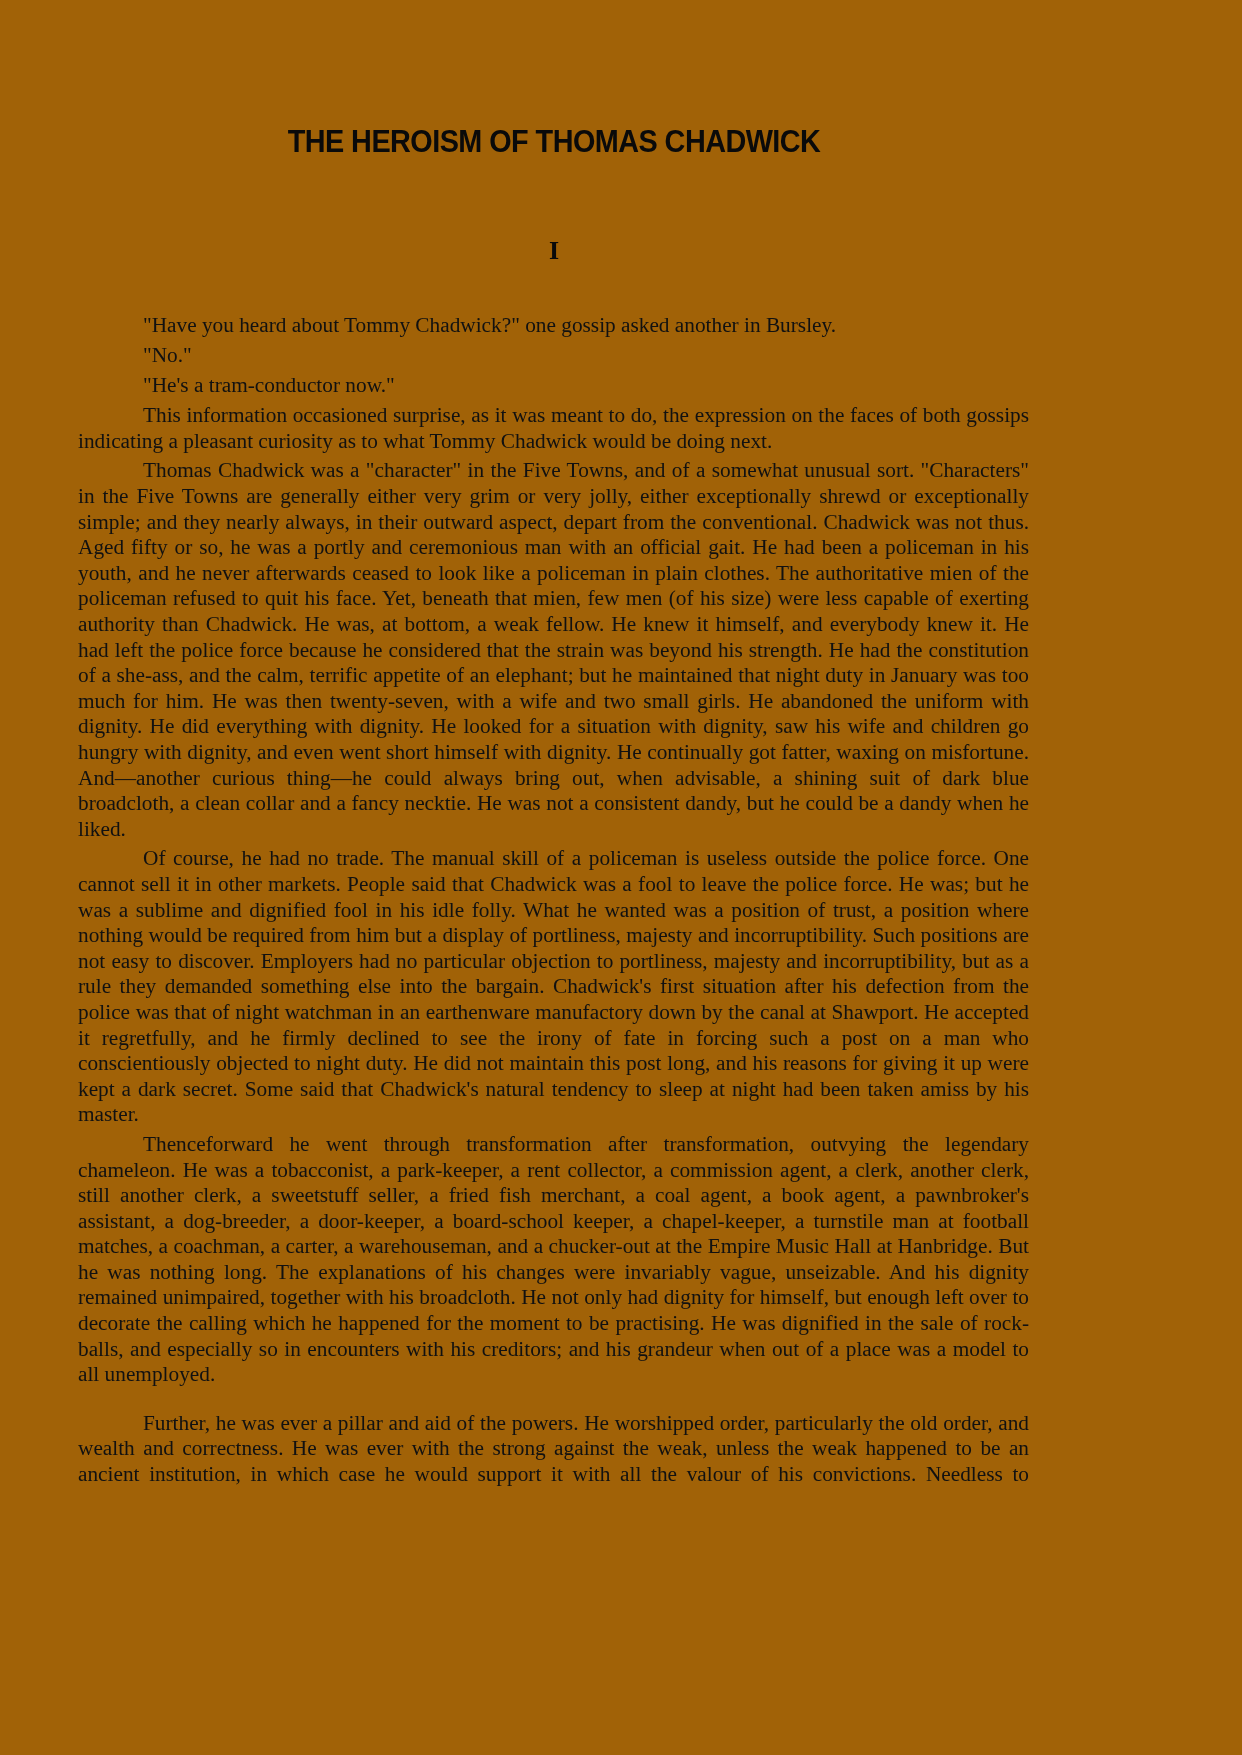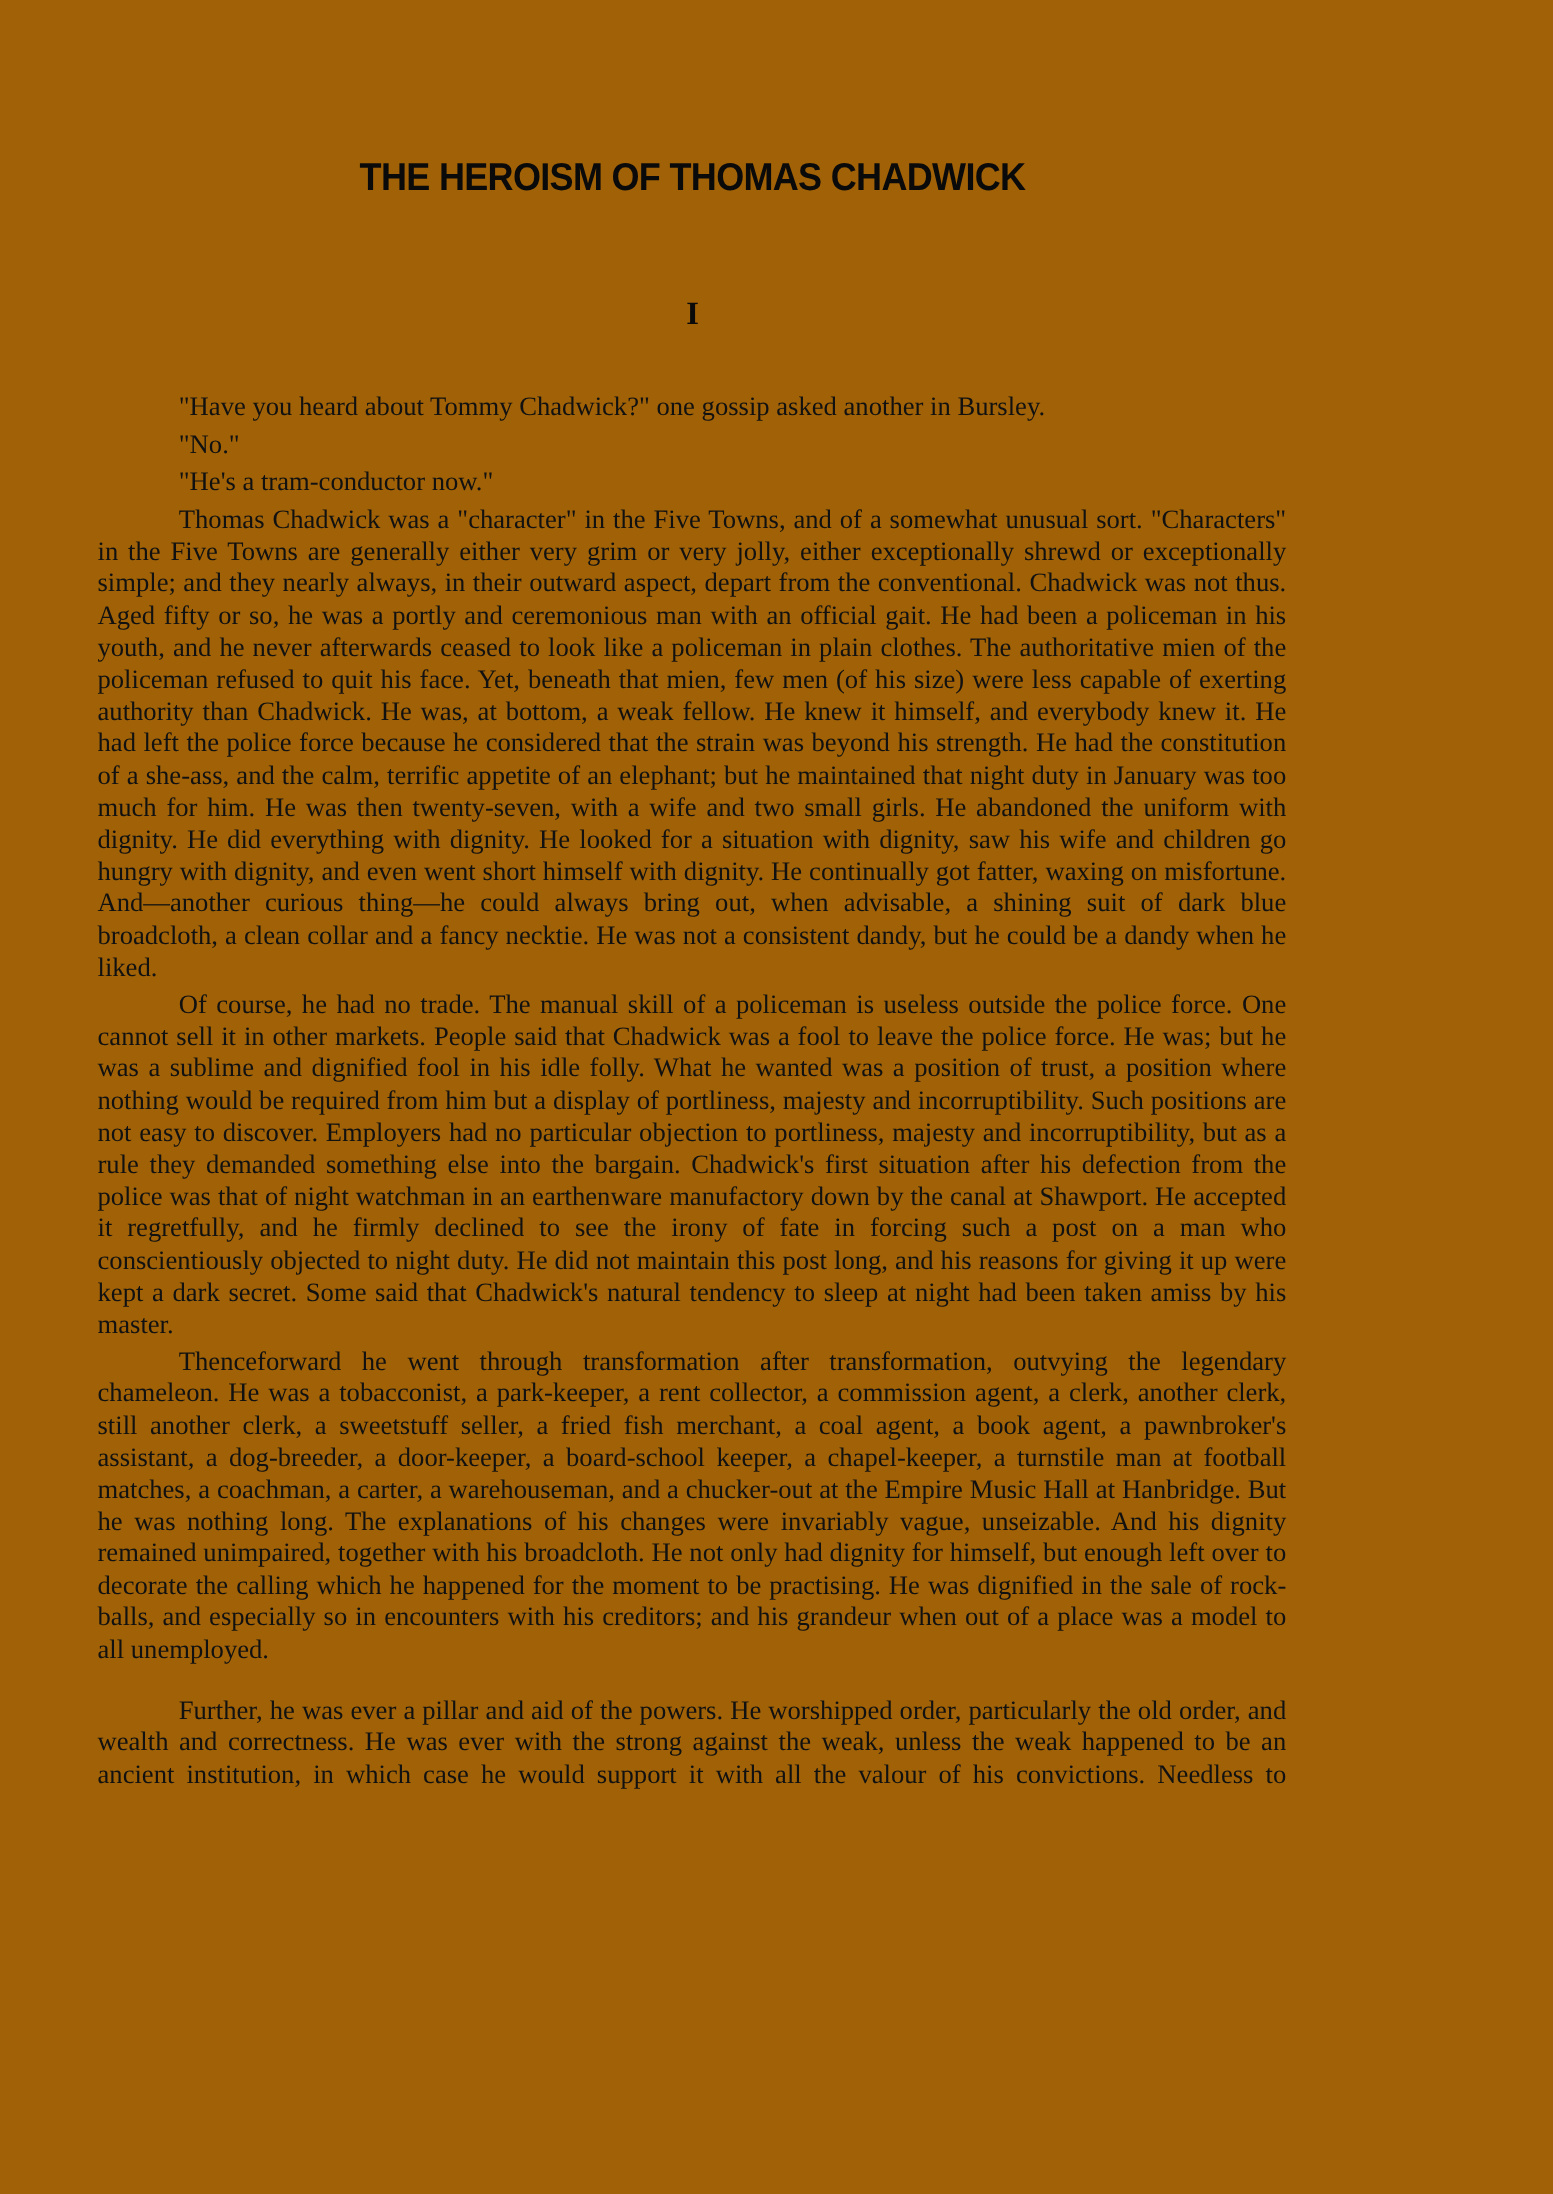--- a/index.html
+++ b/index.html
@@ -78,18 +78,19 @@
 <body>
 
 <div class="page">
   <h1 class="title">THE HEROISM OF THOMAS CHADWICK</h1>
   <h2 class="chapter">I</h2>
 
   <div class="body-text">
     <p class="short">"Have you heard about Tommy Chadwick?" one gossip asked another in Bursley.</p>
     <p class="short">"No."</p>
     <p class="short">"He's a tram-conductor now."</p>
+    <p>This information occasioned surprise, as it was meant to do, the expression on the faces of both gossips indicating a pleasant curiosity as to what Tommy Chadwick would be doing next.</p>
     <p>Thomas Chadwick was a "character" in the Five Towns, and of a somewhat unusual sort. "Characters" in the Five Towns are generally either very grim or very jolly, either exceptionally shrewd or exceptionally simple; and they nearly always, in their outward aspect, depart from the conventional. Chadwick was not thus. Aged fifty or so, he was a portly and ceremonious man with an official gait. He had been a policeman in his youth, and he never afterwards ceased to look like a policeman in plain clothes. The authoritative mien of the policeman refused to quit his face. Yet, beneath that mien, few men (of his size) were less capable of exerting authority than Chadwick. He was, at bottom, a weak fellow. He knew it himself, and everybody knew it. He had left the police force because he considered that the strain was beyond his strength. He had the constitution of a she-ass, and the calm, terrific appetite of an elephant; but he maintained that night duty in January was too much for him. He was then twenty-seven, with a wife and two small girls. He abandoned the uniform with dignity. He did everything with dignity. He looked for a situation with dignity, saw his wife and children go hungry with dignity, and even went short himself with dignity. He continually got fatter, waxing on misfortune. And—another curious thing—he could always bring out, when advisable, a shining suit of dark blue broadcloth, a clean collar and a fancy necktie. He was not a consistent dandy, but he could be a dandy when he liked.</p>
     <p>Of course, he had no trade. The manual skill of a policeman is useless outside the police force. One cannot sell it in other markets. People said that Chadwick was a fool to leave the police force. He was; but he was a sublime and dignified fool in his idle folly. What he wanted was a position of trust, a position where nothing would be required from him but a display of portliness, majesty and incorruptibility. Such positions are not easy to discover. Employers had no particular objection to portliness, majesty and incorruptibility, but as a rule they demanded something else into the bargain. Chadwick's first situation after his defection from the police was that of night watchman in an earthenware manufactory down by the canal at Shawport. He accepted it regretfully, and he firmly declined to see the irony of fate in forcing such a post on a man who conscientiously objected to night duty. He did not maintain this post long, and his reasons for giving it up were kept a dark secret. Some said that Chadwick's natural tendency to sleep at night had been taken amiss by his master.</p>
     <p>Thenceforward he went through transformation after transformation, outvying the legendary chameleon. He was a tobacconist, a park-keeper, a rent collector, a commission agent, a clerk, another clerk, still another clerk, a sweetstuff seller, a fried fish merchant, a coal agent, a book agent, a pawnbroker's assistant, a dog-breeder, a door-keeper, a board-school keeper, a chapel-keeper, a turnstile man at football matches, a coachman, a carter, a warehouseman, and a chucker-out at the Empire Music Hall at Hanbridge. But he was nothing long. The explanations of his changes were invariably vague, unseizable. And his dignity remained unimpaired, together with his broadcloth. He not only had dignity for himself, but enough left over to decorate the calling which he happened for the moment to be practising. He was dignified in the sale of rock-balls, and especially so in encounters with his creditors; and his grandeur when out of a place was a model to all unemployed.</p>
     <p class="last">Further, he was ever a pillar and aid of the powers. He worshipped order, particularly the old order, and wealth and correctness. He was ever with the strong against the weak, unless the weak happened to be an ancient institution, in which case he would support it with all the valour of his convictions. Needless to</p>
   </div>
 </div>
 
 </body></html>

